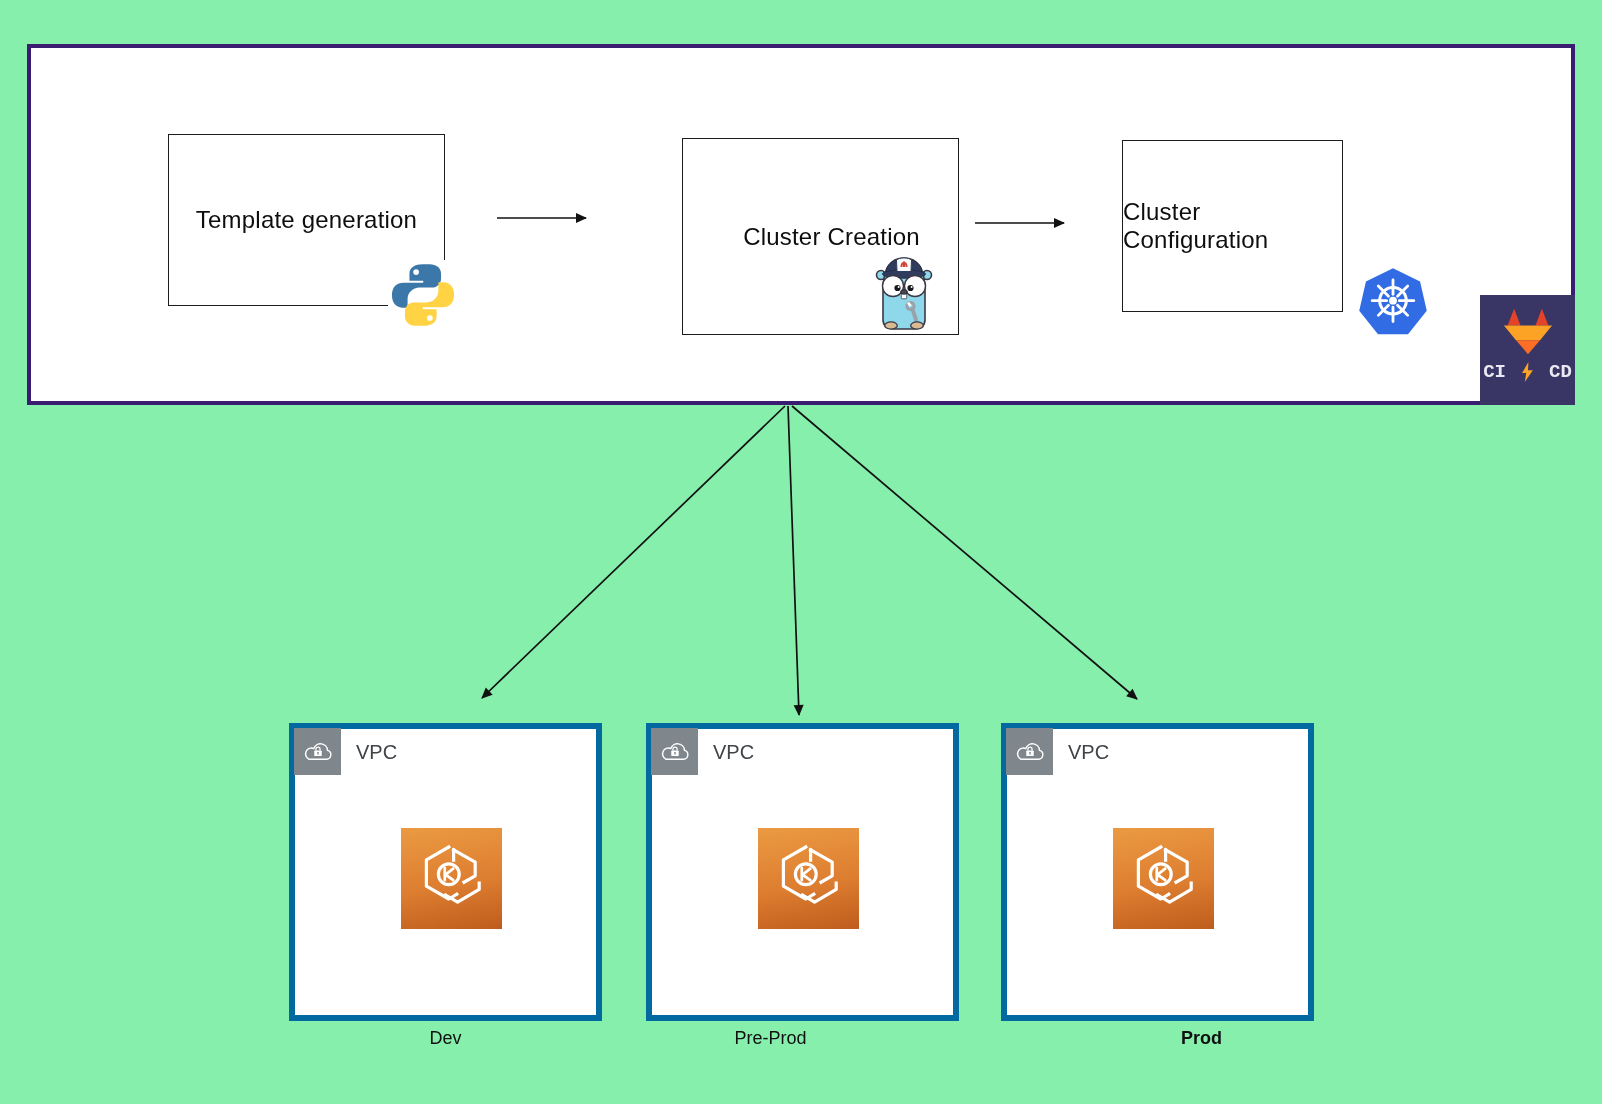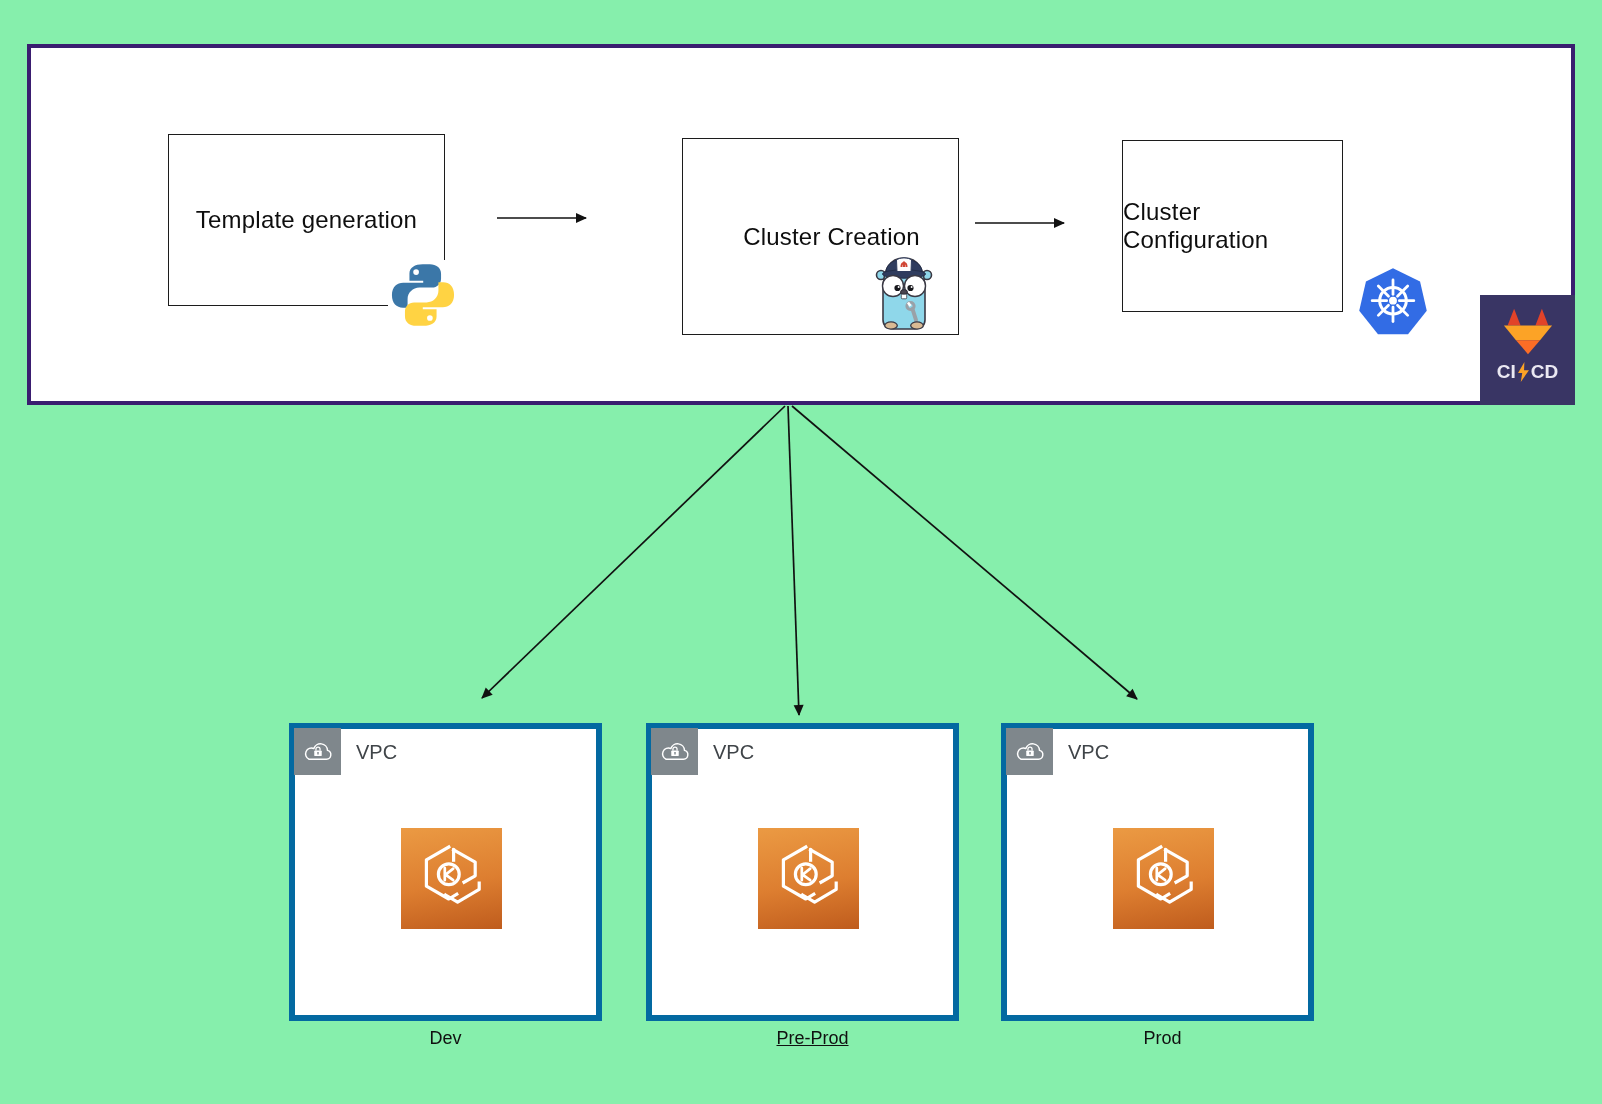--- a/index.html
+++ b/index.html
@@ -20,22 +20,22 @@
   .logo{position:absolute;background:#fff;display:flex;align-items:center;justify-content:center;z-index:5;}
   .logo svg{display:block;width:100%;height:100%;}
   .logo-python{left:388px;top:260px;width:70px;height:70px;}
   .logo-gopher{left:872px;top:246px;width:64px;height:84px;}
   .logo-k8s{left:1356px;top:266px;width:74px;height:74px;}
 
   
   .badge{position:absolute;left:1480px;top:295px;width:95px;height:110px;background:#393564;
          z-index:6;display:flex;flex-direction:column;align-items:center;justify-content:flex-start;}
   .badge .fox{width:56px;height:50px;margin-top:11px;}
-  .badge .cicd{display:flex;align-items:center;gap:2px;margin-top:5px;
-               font-family:Liberation Sans, sans-serif;font-weight:bold;
+  .badge .cicd{display:flex;align-items:center;gap:16px;margin-top:5px;
+               font-family:Liberation Mono, monospace;font-weight:bold;
                font-size:19px;color:#eae8f2;}
   .badge .bolt{width:11px;height:20px;}
 
   
   .arrows{position:absolute;left:0;top:0;width:1602px;height:1104px;pointer-events:none;z-index:4;}
 
   
   .vpc{position:absolute;top:723px;width:313px;height:298px;box-sizing:border-box;
        border:6px solid #0369a1;background:#fff;}
   .vpc-dev{left:289px;} .vpc-pre{left:646px;} .vpc-prod{left:1001px;}
@@ -43,21 +43,21 @@
             display:flex;align-items:center;justify-content:center;}
   .vpc .tab svg{width:34px;height:24px;}
   .vpc .vpclabel{position:absolute;left:61px;top:12px;font-size:20px;color:#3f4448;}
   .eks{position:absolute;left:106px;top:99px;width:101px;height:101px;
        background:linear-gradient(170deg,#eb9a43 0%,#dd7e30 55%,#bf5c1d 100%);
        display:flex;align-items:center;justify-content:center;}
   .eks svg{width:80px;height:80px;}
 
   .envlabel{position:absolute;top:1024px;height:28px;display:flex;align-items:center;
             justify-content:center;font-size:18px;color:#101010;width:313px;}
-  .envlabel-dev{left:289px;} .envlabel-pre{left:656px;text-decoration:underline;} .envlabel-prod{left:1006px;}
+  .envlabel-dev{left:289px;} .envlabel-pre{left:614px;} .envlabel-prod{left:1045px;font-weight:bold;}
 </style>
 </head>
 <body>
 
 <div class="canvas">
 
   <div class="pipeline"></div>
 
   <div class="stage stage1">
     <span>Template generation</span>

